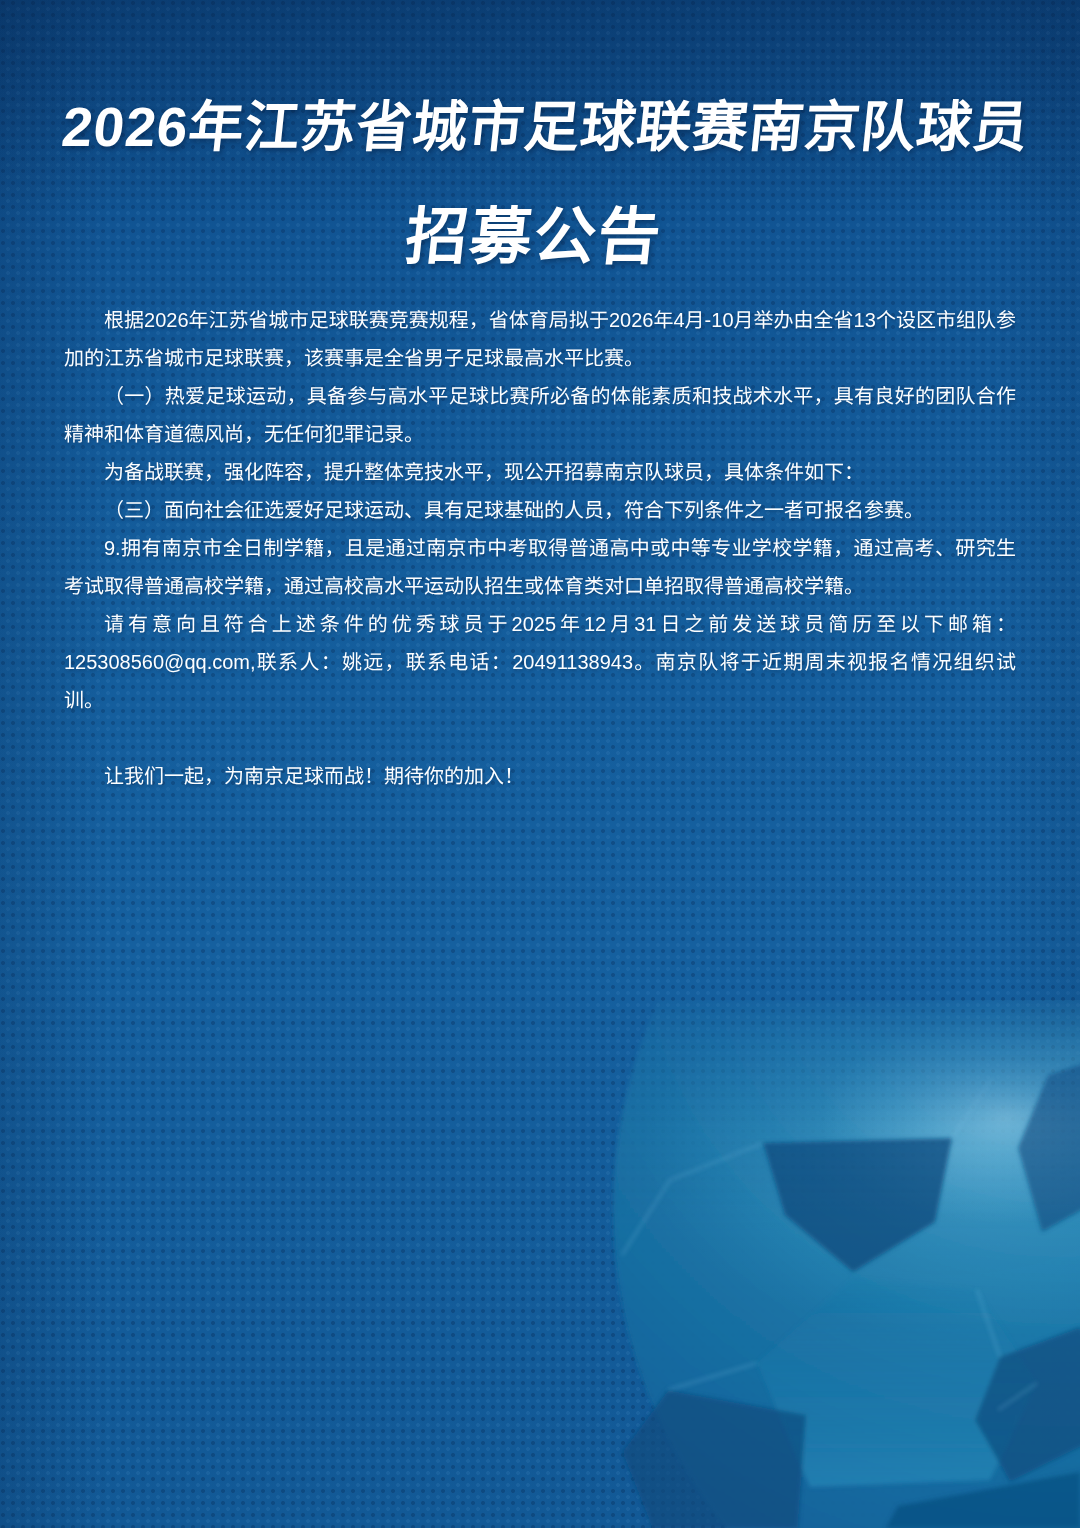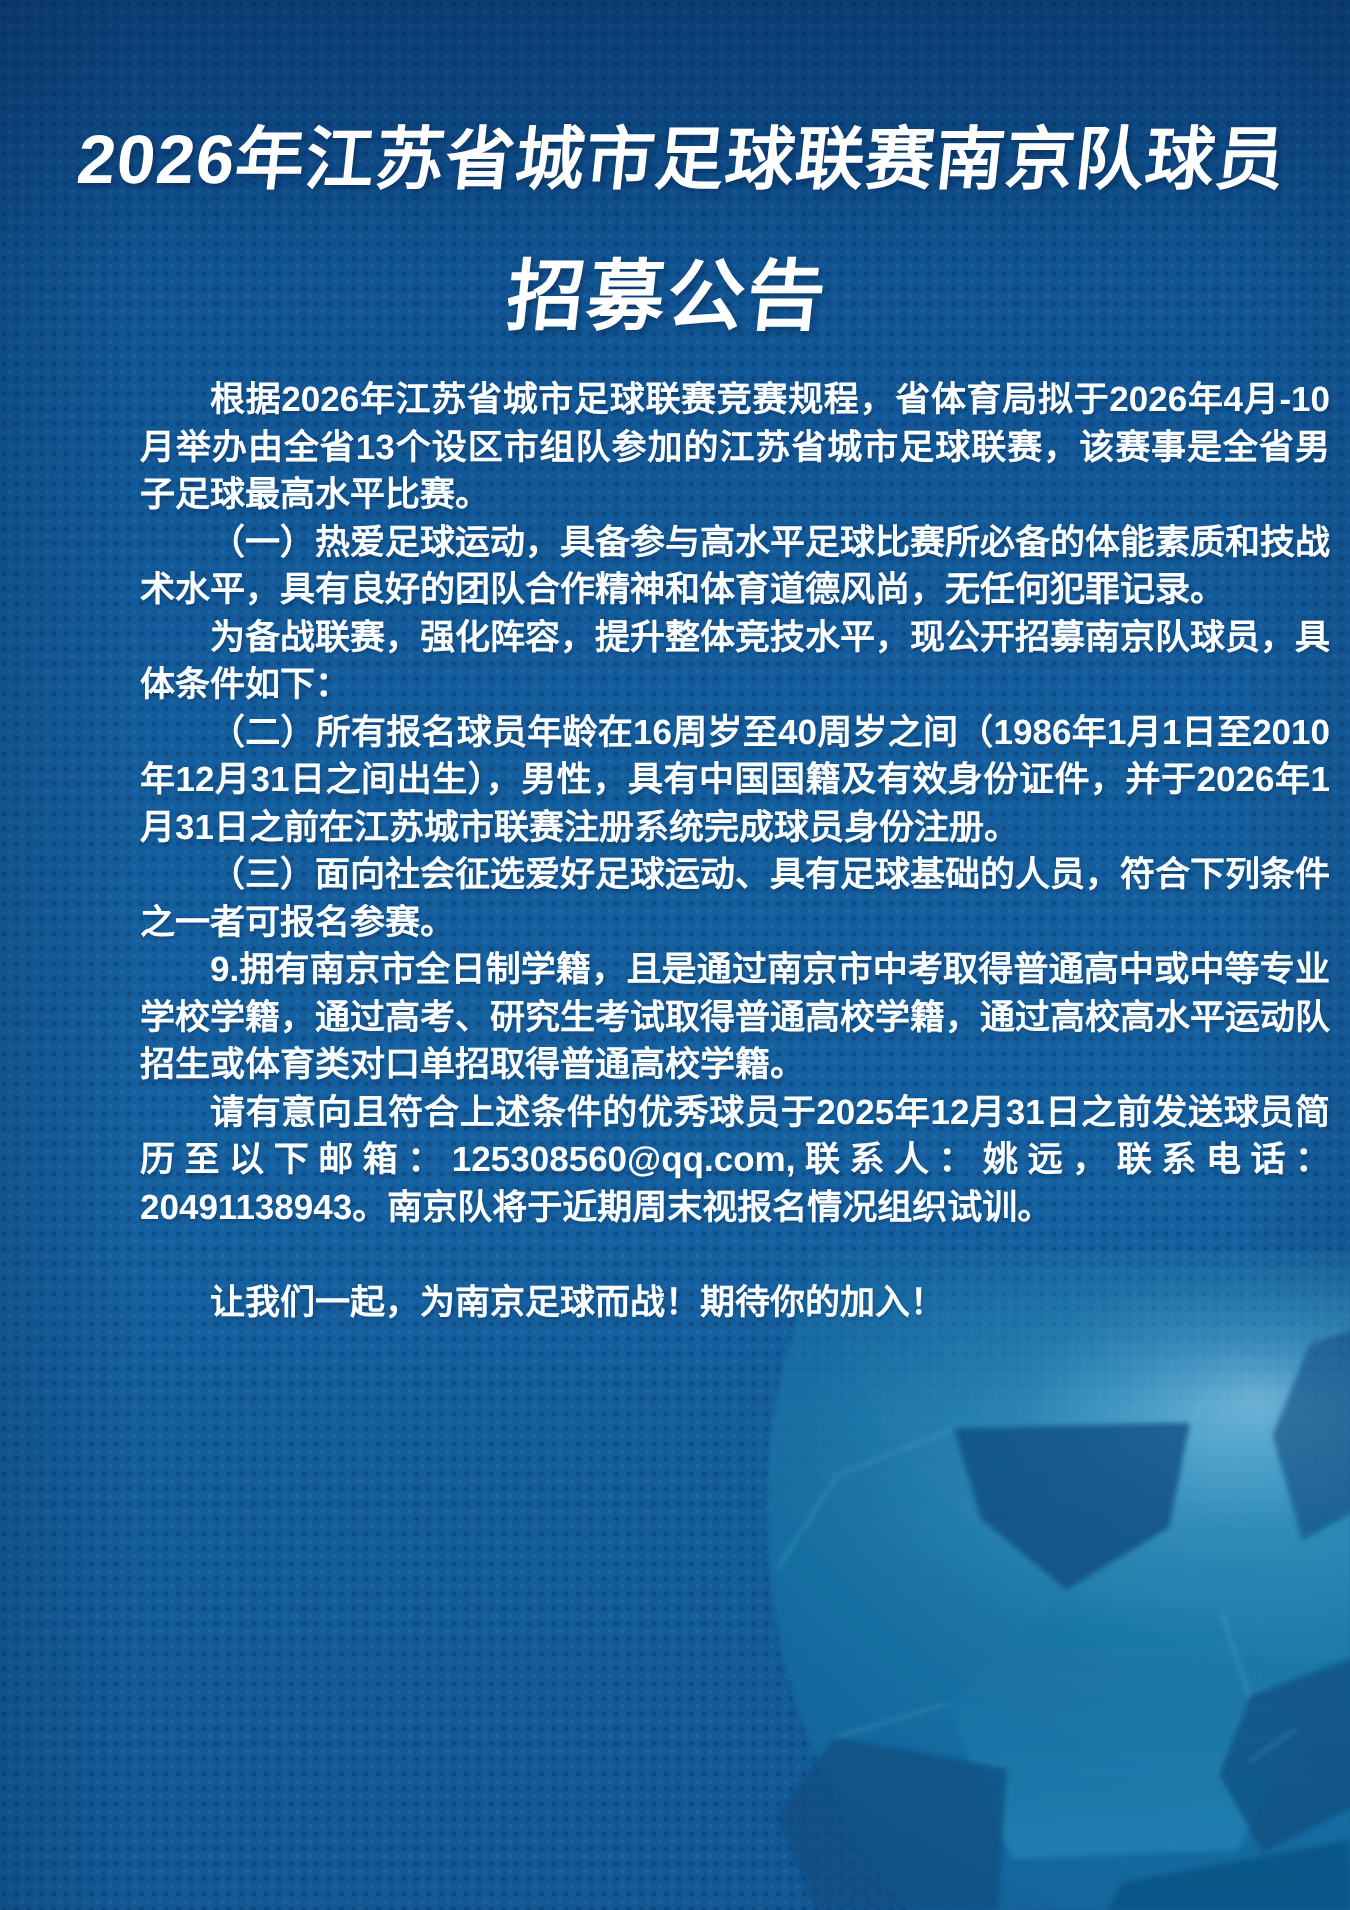--- a/index.html
+++ b/index.html
@@ -35,24 +35,23 @@
   .title1{
     margin:0;font-size:55px;font-weight:900;letter-spacing:1px;
     text-shadow:2px 3px 5px rgba(0,22,55,0.40);
   }
   .title2{
     margin:24px 0 0 0;font-size:62px;font-weight:900;letter-spacing:2px;
     text-shadow:2px 3px 5px rgba(0,22,55,0.40);
   }
   .bodytext{
     position:absolute;top:301px;left:64px;width:952px;z-index:3;
-    color:#fdfeff;font-size:28px;line-height:38px;font-weight:700;
+    color:#fdfeff;font-size:20px;line-height:38px;font-weight:400;
     text-align:justify;
     text-shadow:1px 2px 3px rgba(0,25,60,0.30);
-    margin-left:48px;
   }
   .bodytext p{margin:0;text-indent:2em;}
   .bodytext p.closing{margin-top:38px;}
 </style>
 </head>
 <body>
 
 <div class="page">
   <div class="texture"></div>
 
@@ -113,19 +112,18 @@
 
   <header class="titles">
     <h1 class="title1">2026年江苏省城市足球联赛南京队球员</h1>
     <h1 class="title2">招募公告</h1>
   </header>
 
   <main class="bodytext">
     <p>根据2026年江苏省城市足球联赛竞赛规程，省体育局拟于2026年4月-10月举办由全省13个设区市组队参加的江苏省城市足球联赛，该赛事是全省男子足球最高水平比赛。</p>
     <p>（一）热爱足球运动，具备参与高水平足球比赛所必备的体能素质和技战术水平，具有良好的团队合作精神和体育道德风尚，无任何犯罪记录。</p>
     <p>为备战联赛，强化阵容，提升整体竞技水平，现公开招募南京队球员，具体条件如下：</p>
-    <p>（二）所有报名球员年龄在16周岁至40周岁之间（1986年1月1日至2010年12月31日之间出生），男性，具有中国国籍及有效身份证件，并于2026年1月31日之前在江苏城市联赛注册系统完成球员身份注册。</p>
     <p>（三）面向社会征选爱好足球运动、具有足球基础的人员，符合下列条件之一者可报名参赛。</p>
     <p>9.拥有南京市全日制学籍，且是通过南京市中考取得普通高中或中等专业学校学籍，通过高考、研究生考试取得普通高校学籍，通过高校高水平运动队招生或体育类对口单招取得普通高校学籍。</p>
     <p>请有意向且符合上述条件的优秀球员于2025年12月31日之前发送球员简历至以下邮箱：125308560@qq.com,联系人：姚远，联系电话：20491138943。南京队将于近期周末视报名情况组织试训。</p>
     <p class="closing">让我们一起，为南京足球而战！期待你的加入！</p>
   </main>
 </div>
 
 </body></html>

